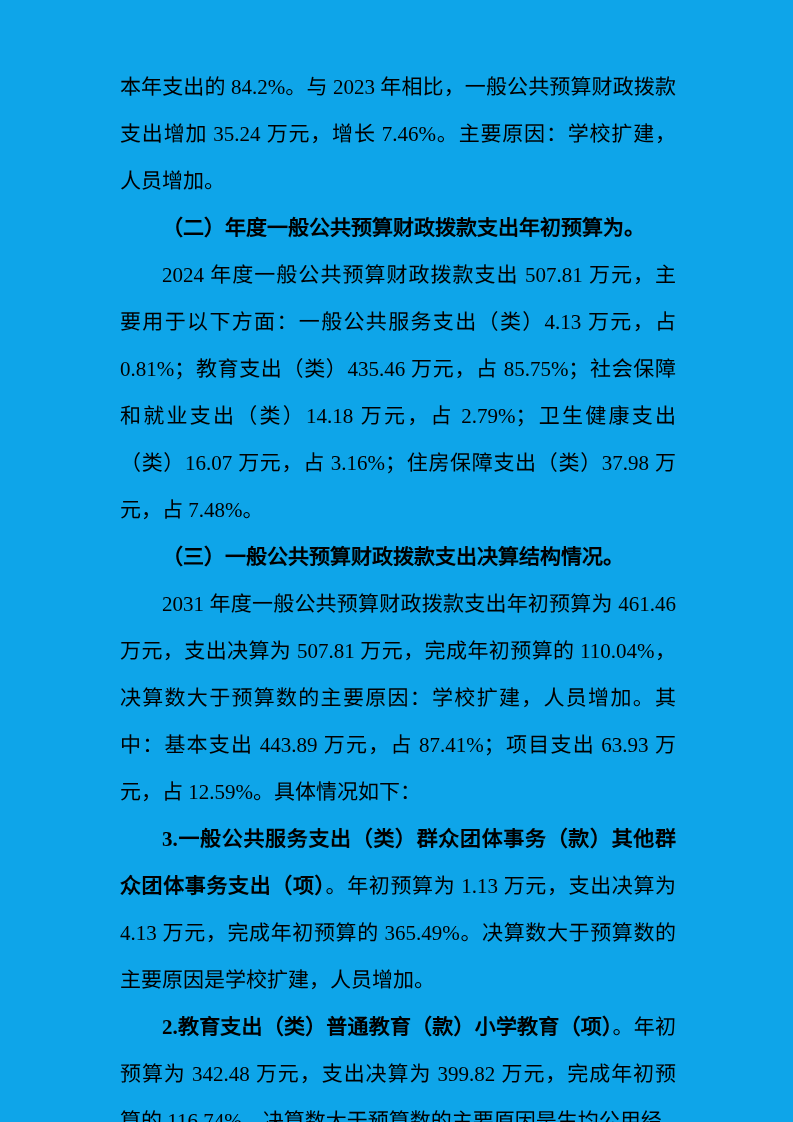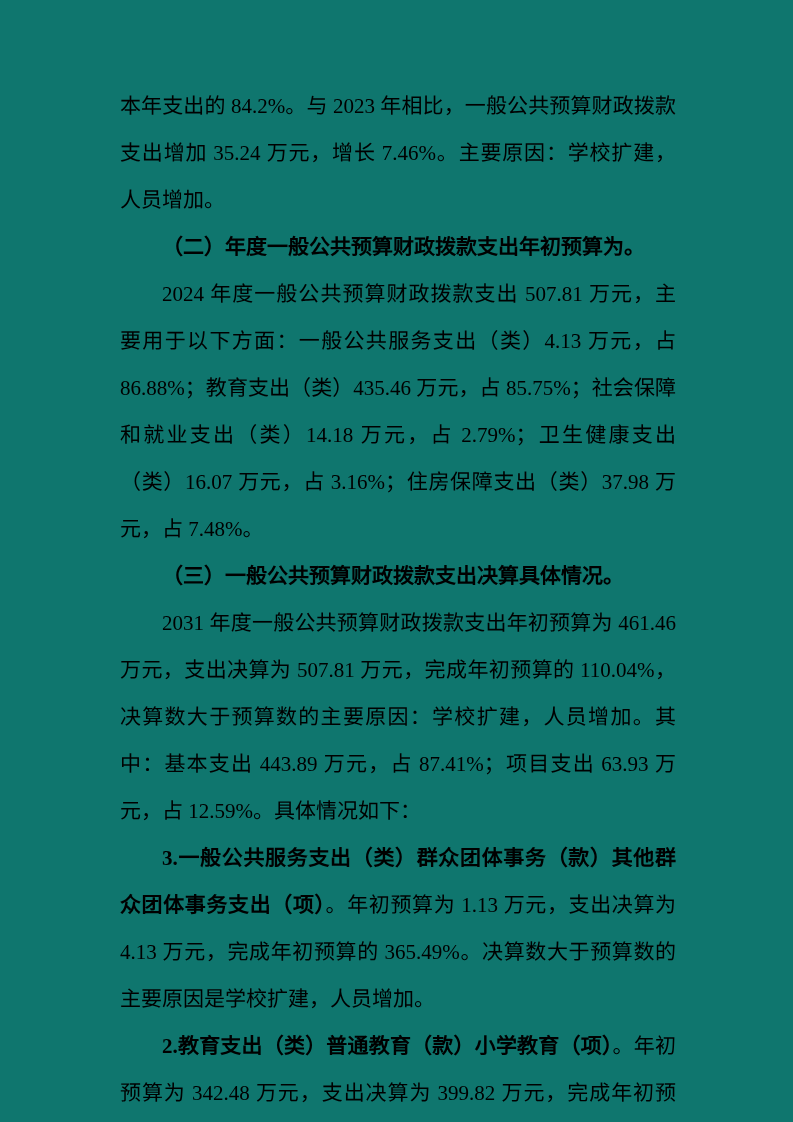--- a/index.html
+++ b/index.html
@@ -11,22 +11,22 @@
   body {
     width: 793px;
     height: 1122px;
     position: relative;
     overflow: hidden;
   }
   .page {
     box-sizing: border-box;
     width: 793px;
     height: 1122px;
-    background: #0f766e;
-    padding: 83px 117px 87px 120px;
+    background: #0ea5e9;
+    padding: 64px 117px 87px 120px;
     overflow: hidden;
   }
   .content p {
     margin: 0;
     padding: 0;
     font-family: "Liberation Serif", "DejaVu Serif", serif;
     font-size: 21px;
     line-height: 47px;
     color: #000000;
     text-align: justify;
@@ -45,23 +45,23 @@
 </head>
 <body>
 
 <div class="page">
   <div class="content">
 
     <p class="body">本年支出的 84.2%。与 2023 年相比，一般公共预算财政拨款支出增加 35.24 万元，增长 7.46%。主要原因：学校扩建，人员增加。</p>
 
     <p class="heading indent">（二）年度一般公共预算财政拨款支出年初预算为。</p>
 
-    <p class="body indent">2024 年度一般公共预算财政拨款支出 507.81 万元，主要用于以下方面：一般公共服务支出（类）4.13 万元，占 86.88%；教育支出（类）435.46 万元，占 85.75%；社会保障和就业支出（类）14.18 万元，占 2.79%；卫生健康支出（类）16.07 万元，占 3.16%；住房保障支出（类）37.98 万元，占 7.48%。</p>
+    <p class="body indent">2024 年度一般公共预算财政拨款支出 507.81 万元，主要用于以下方面：一般公共服务支出（类）4.13 万元，占 0.81%；教育支出（类）435.46 万元，占 85.75%；社会保障和就业支出（类）14.18 万元，占 2.79%；卫生健康支出（类）16.07 万元，占 3.16%；住房保障支出（类）37.98 万元，占 7.48%。</p>
 
-    <p class="heading indent">（三）一般公共预算财政拨款支出决算具体情况。</p>
+    <p class="heading indent">（三）一般公共预算财政拨款支出决算结构情况。</p>
 
     <p class="body indent">2031 年度一般公共预算财政拨款支出年初预算为 461.46 万元，支出决算为 507.81 万元，完成年初预算的 110.04%，决算数大于预算数的主要原因：学校扩建，人员增加。其中：基本支出 443.89 万元，占 87.41%；项目支出 63.93 万元，占 12.59%。具体情况如下：</p>
 
     <p class="body indent"><span class="bold-lead">3.一般公共服务支出（类）群众团体事务（款）其他群众团体事务支出（项）</span><span>。年初预算为 1.13 万元，支出决算为 4.13 万元，完成年初预算的 365.49%。决算数大于预算数的主要原因是学校扩建，人员增加。</span></p>
 
     <p class="body indent"><span class="bold-lead">2.教育支出（类）普通教育（款）小学教育（项）</span><span>。年初预算为 342.48 万元，支出决算为 399.82 万元，完成年初预算的 116.74%。决算数大于预算数的主要原因是生均公用经</span></p>
 
   </div>
 </div>
 

